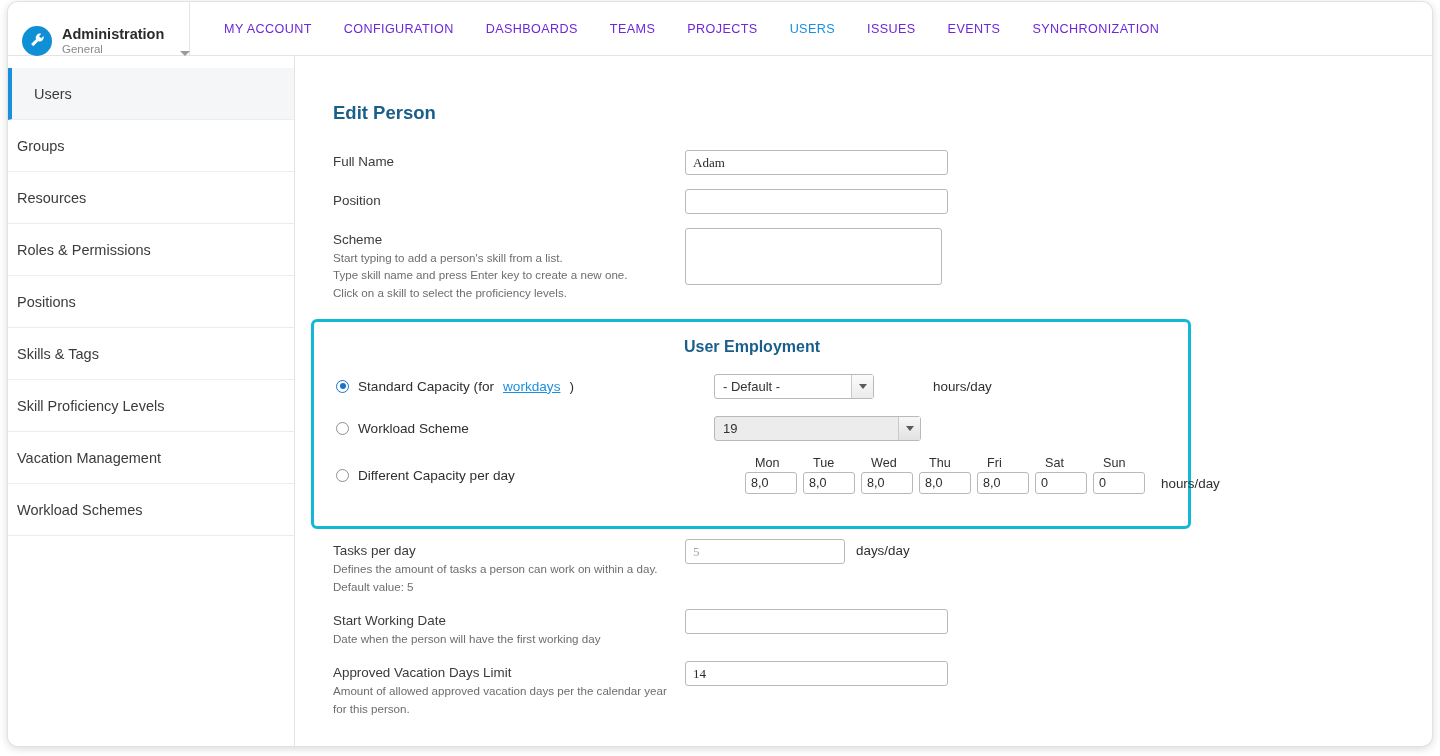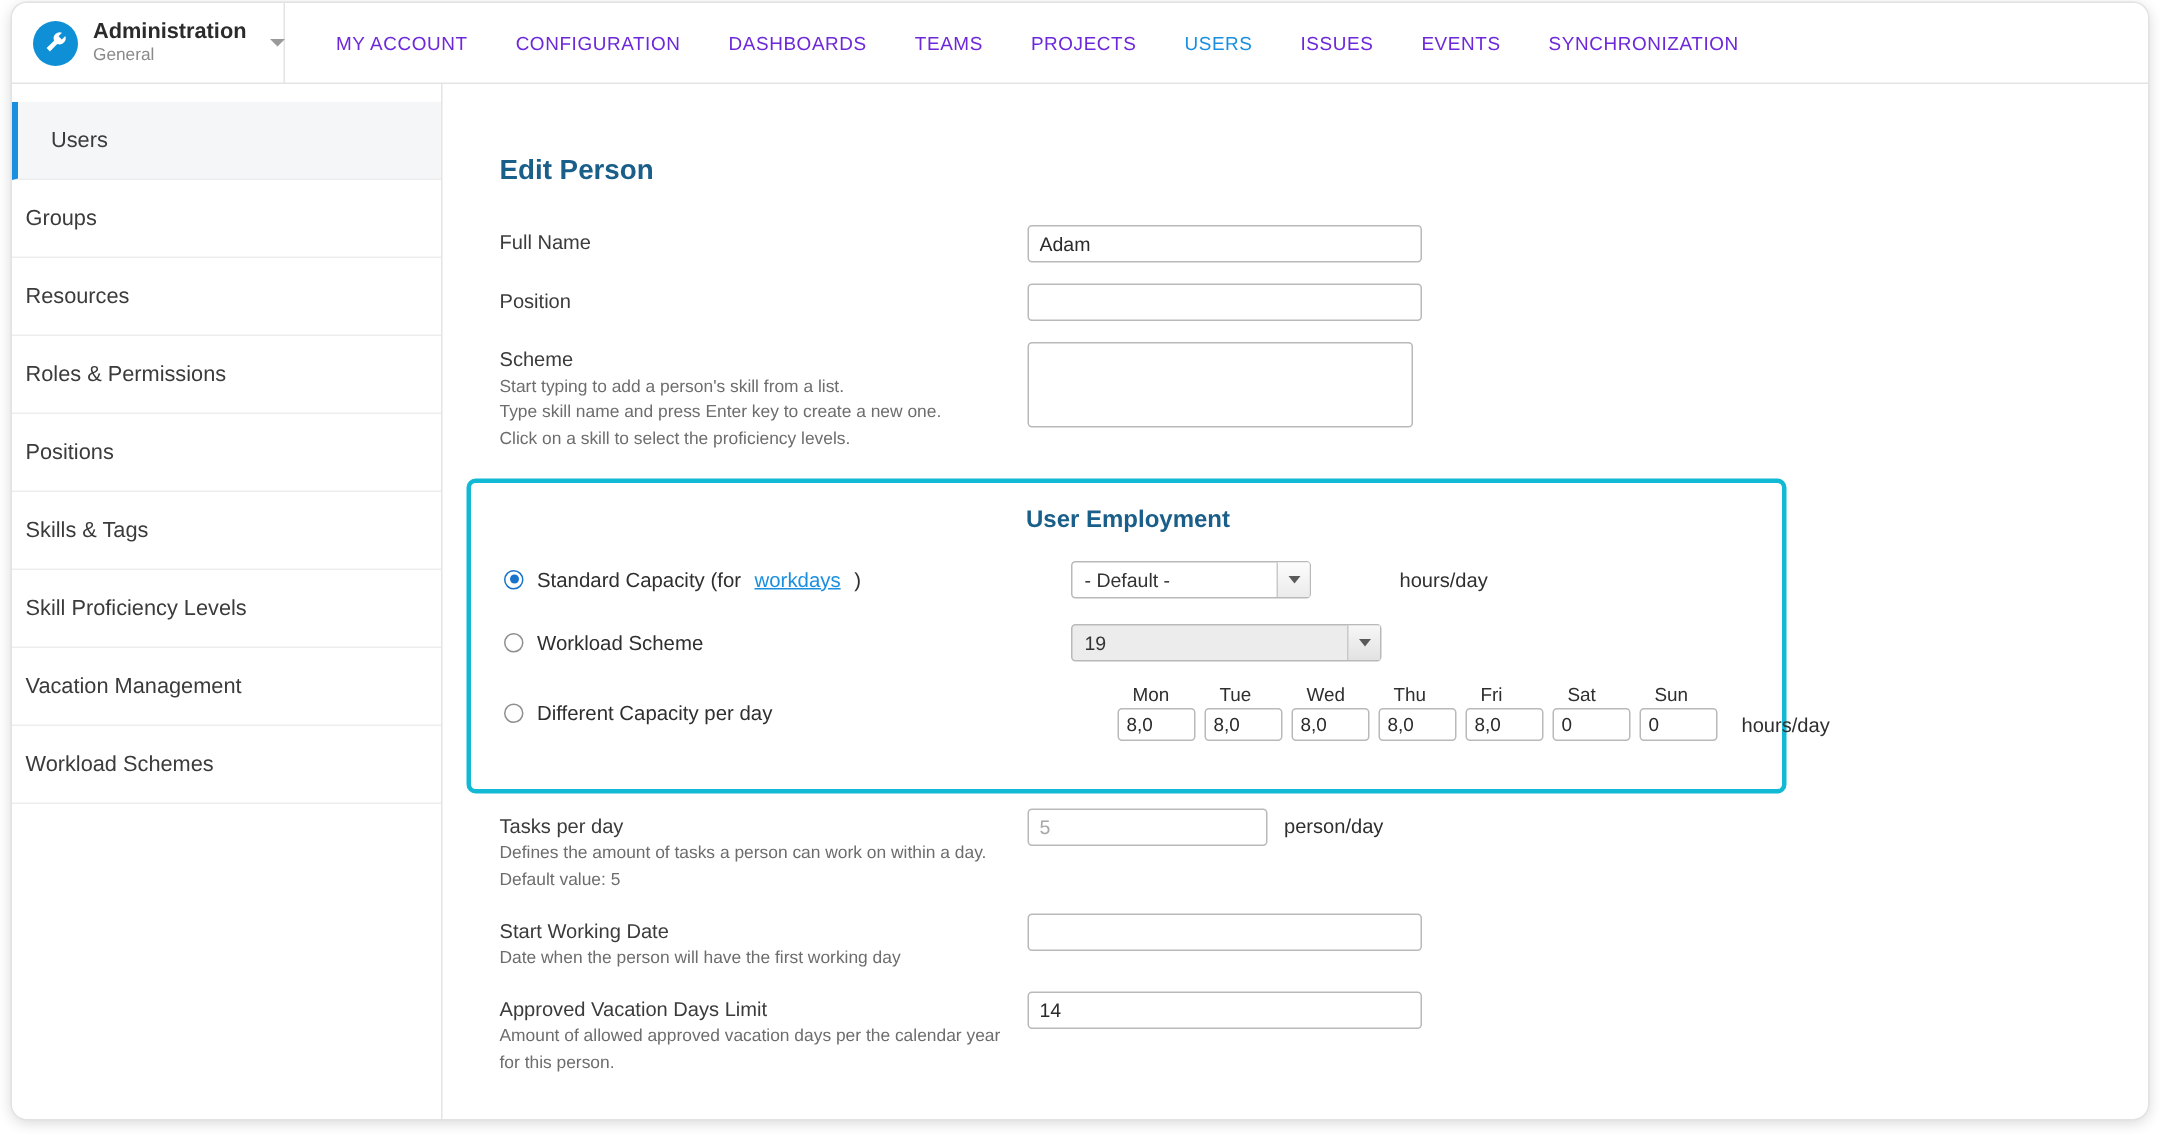--- a/index.html
+++ b/index.html
@@ -29,21 +29,21 @@
   .topbar {
     position: relative;
     height: 54px;
     border-bottom: 1px solid #e4e4e4;
     display: flex;
     align-items: center;
     background: #fff;
   }
   .brand {
     display: flex;
-    align-items: center;
+    align-items: flex-end;
     gap: 10px;
     padding-left: 14px;
     width: 182px;
     height: 54px;
     border-right: 1px solid #e4e4e4;
   }
   .brand-logo {
     width: 30px; height: 30px;
     border-radius: 50%;
     background: #0e8fd6;
@@ -148,21 +148,21 @@
   }
   .txt {
     border: 1px solid #b9b9b9;
     border-radius: 3px;
     height: 25px;
     width: 263px;
     font-size: 13px;
     padding: 0 7px;
     color: #2b2b2b;
     background: #fff;
-    font-family: Liberation Sans, sans-serif;
+    font-family: Liberation Serif, serif;
   }
   .txt::placeholder { color: #a8a8a8; }
   .txt.area {
     height: 57px;
     width: 257px;
     resize: none;
     padding-top: 4px;
   }
 
   
@@ -436,21 +436,21 @@
 
         <div class="field-row after-box">
           <div class="field-label">
             <div>Tasks per day</div>
             <div class="field-hint">
               <div>Defines the amount of tasks a person can work on within a day.</div>
               <div>Default value: 5</div>
             </div>
           </div>
           <input class="txt tasks-input" type="text" placeholder="5" style="">
-          <span class="tasks-unit">person/day</span>
+          <span class="tasks-unit">days/day</span>
         </div>
 
         <div class="field-row">
           <div class="field-label">
             <div>Start Working Date</div>
             <div class="field-hint">Date when the person will have the first working day</div>
           </div>
           <input class="txt" type="text" value="" style="">
         </div>
 

